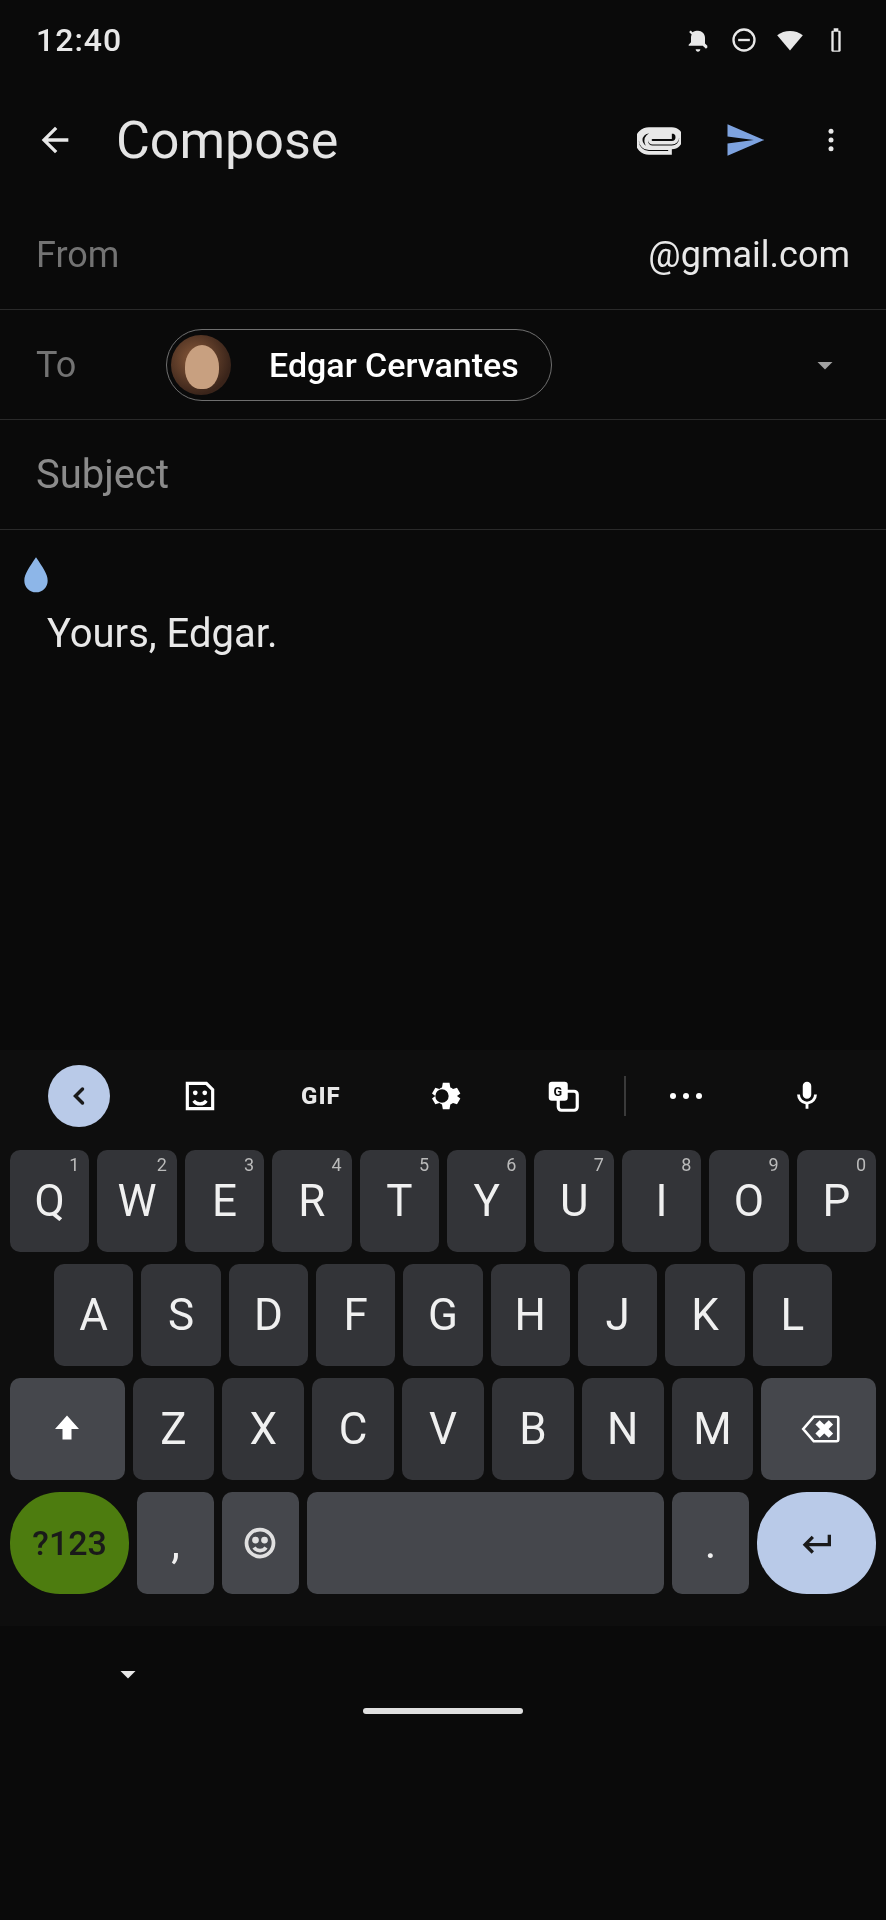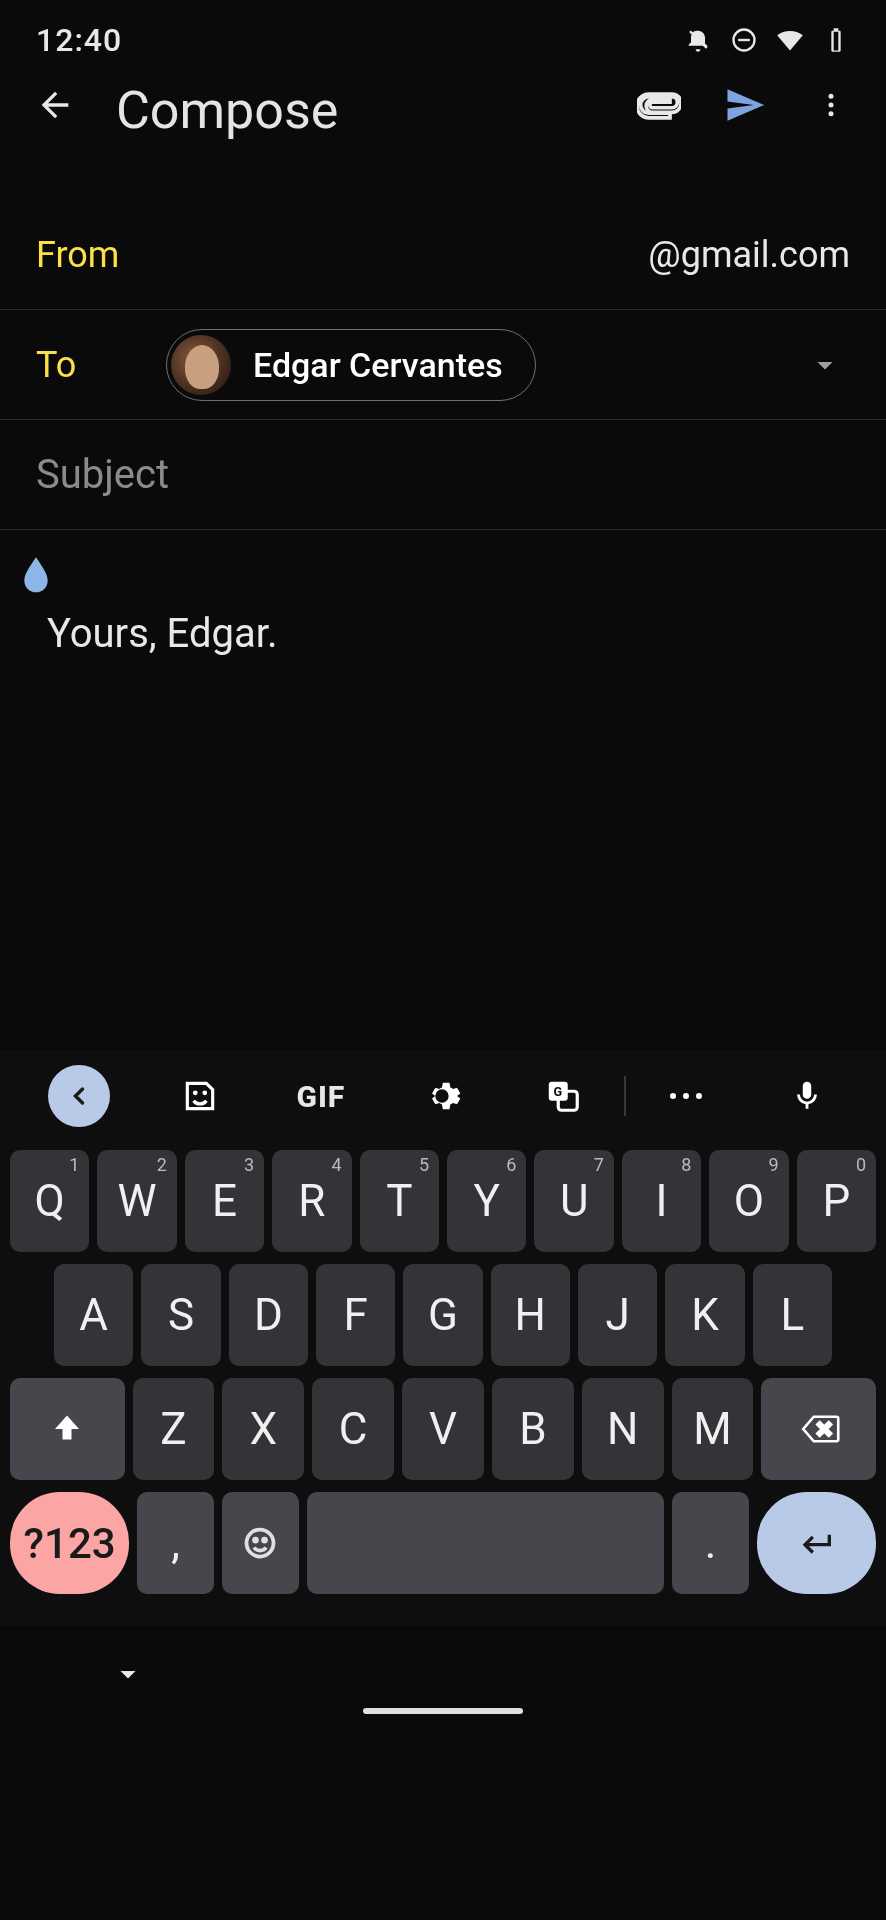--- a/index.html
+++ b/index.html
@@ -19,36 +19,36 @@
     padding: 0 36px;
     font-size: 32px;
     font-weight: 500;
     letter-spacing: 1px;
   }
   .status-icons { display: flex; gap: 18px; align-items: center; }
   .status-icons svg { width: 28px; height: 28px; fill: #e8e8e8; }
   .app-bar {
     height: 120px;
     display: flex;
-    align-items: flex-start;
+    align-items: center;
     padding: 0 30px;
     gap: 36px;
   }
   .app-bar svg { fill: #e8e8e8; }
   .title { font-size: 52px; font-weight: 400; flex: 1; color: #e4e4e4; }
   .icon-btn { width: 50px; height: 50px; display: flex; align-items: center; justify-content: center; }
   .field-row {
     display: flex;
     align-items: center;
     padding: 0 36px;
     min-height: 110px;
     border-bottom: 1px solid #2a2a2a;
     font-size: 36px;
   }
-  .field-label { color: #fde047; width: 130px; }
+  .field-label { color: #737373; width: 130px; }
   .field-value { flex: 1; color: #e8e8e8; text-align: right; }
   .subject-row .field-label { color: #8b8b8b; font-size: 40px; }
   .contact-chip {
     display: flex;
     align-items: center;
     border: 1.5px solid #6f6f6f;
     border-radius: 40px;
     padding: 4px 32px 4px 4px;
     gap: 22px;
     height: 72px;
@@ -59,21 +59,21 @@
     background: radial-gradient(circle at 40% 40%, #8a5a3a 0%, #3a241a 70%);
     position: relative;
     overflow: hidden;
   }
   .avatar::after {
     content: "";
     position: absolute; inset: 10px 12px 6px 14px;
     background: #c8a080;
     border-radius: 50% 50% 45% 45%;
   }
-  .chip-name { font-size: 34px; font-weight: 500; color: #fff; }
+  .chip-name { font-size: 34px; font-weight: 500; color: #fff; margin-left: 16px; }
   .body-area {
     padding: 40px 47px;
     font-size: 40px;
     color: #e8e8e8;
     position: relative;
     flex: 1;
   }
   .cursor-drop {
     position: absolute;
     left: 16px; top: 24px;
@@ -132,25 +132,25 @@
     position: absolute;
     top: 4px; right: 10px;
     font-size: 18px;
     color: #bababa;
   }
   .key.fn { background: #45474c; }
   .key.shift { flex: 1.4; background: #45474c; }
   .key.bksp { flex: 1.4; background: #45474c; }
   .kb-row.r4 .key.sym {
     flex: 1.4;
-    background: #fca5a5;
+    background: #4d7c0f;
     color: #1a1a1a;
     border-radius: 50px;
     font-weight: 500;
-    font-size: 42px;
+    font-size: 34px;
   }
   .key.space { flex: 4.2; }
   .key.enter {
     flex: 1.4;
     background: #b9cae8;
     border-radius: 50px;
   }
   .key.enter svg, .key.shift svg, .key.bksp svg { fill: #fff; }
   .key.enter svg { fill: #1a1a1a; }
   .key.comma, .key.period { flex: 0.9; }
@@ -166,21 +166,21 @@
   }
   .nav-pill {
     position: absolute;
     left: 50%; bottom: 12px;
     transform: translateX(-50%);
     width: 160px; height: 6px;
     background: #e0e0e0;
     border-radius: 4px;
   }
   .chev { width: 36px; height: 36px; }
-  .gif-text { font-size: 30px; font-weight: 800; letter-spacing: 1px; }
+  .gif-text { font-size: 24px; font-weight: 800; letter-spacing: 1px; }
   .from-value { padding-left: 60px; }
 </style>
 </head>
 <body>
 
 <div class="status-bar">
   <span>12:40</span>
   <div class="status-icons">
     <svg viewBox="0 0 24 24">
         <path d="M12 22c1.1 0 2-.9 2-2h-4c0 1.1.9 2 2 2zM7.6 5.2C8.8 4.4 10.3 4 12 4c3.3 0 6 2.7 6 6v5l2 2v1h-2.8L4.4 5.2l1.4-1.4 14.4 14.4-1.4 1.4L16.2 17H4v-1l2-2V10c0-1.3.4-2.5 1-3.4l.6-1.4z"></path>

